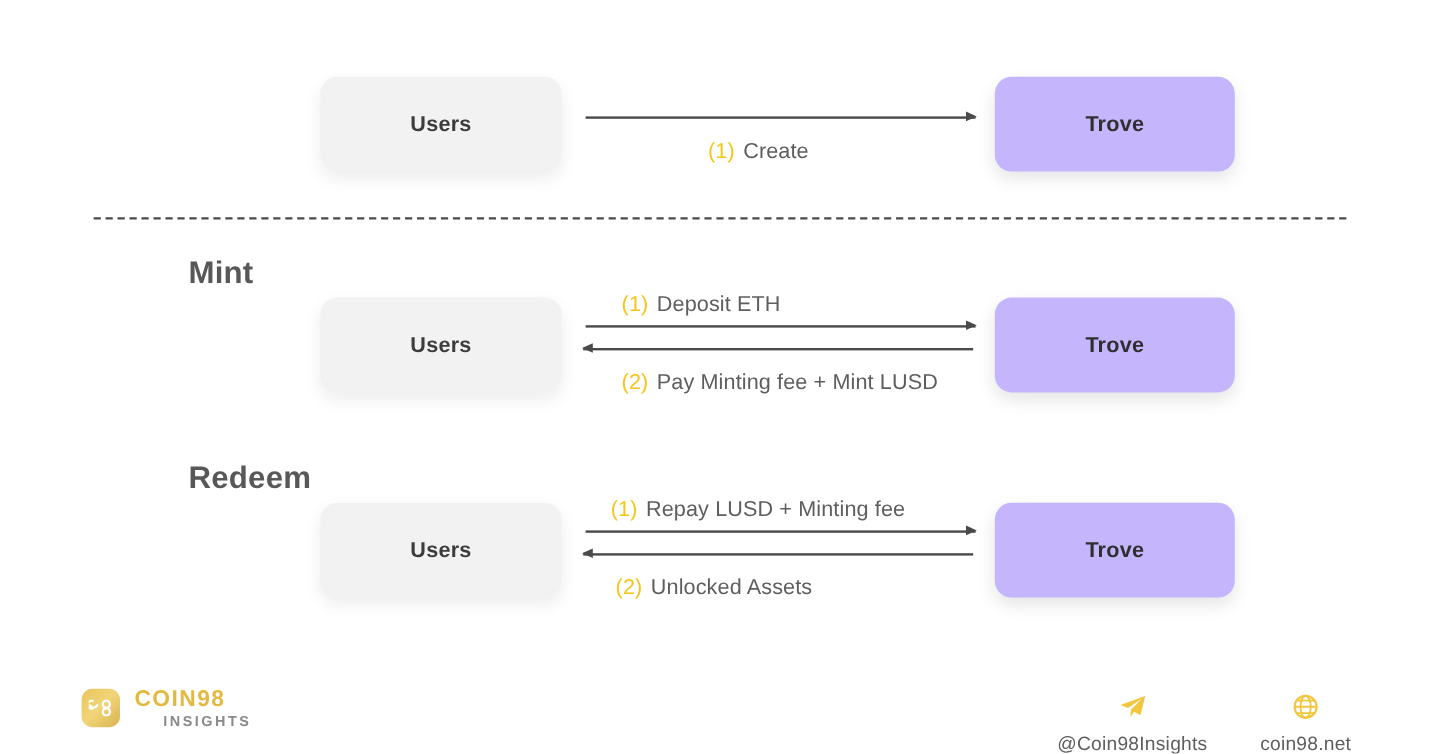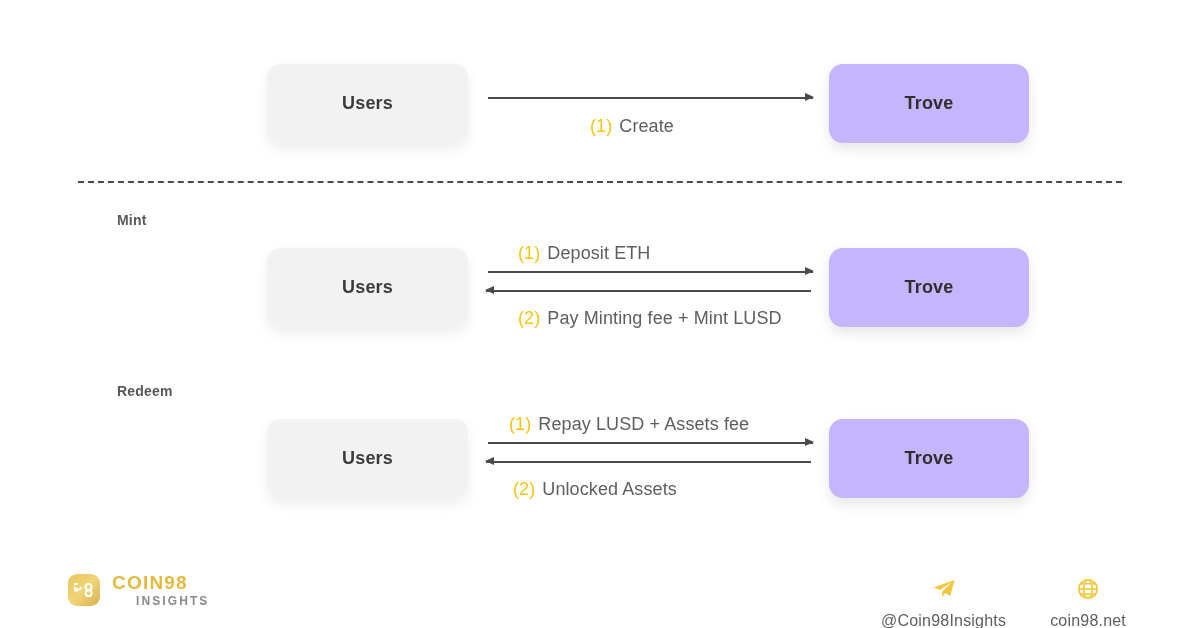--- a/index.html
+++ b/index.html
@@ -40,24 +40,25 @@
   }
   .node-trove {
     background: #c4b5fd;
     color: #2f2f2f;
     box-shadow: 0 6px 14px rgba(0,0,0,0.10);
   }
 
   
   .section-title {
     position: absolute;
-    font-size: 14px;
+    font-size: 26px;
     font-weight: bold;
     color: #585858;
     letter-spacing: 0.2px;
+    margin-left: 40px;
   }
 
   
   .divider {
     position: absolute;
     left: 78px;
     top: 181px;
     width: 1044px;
     height: 0;
     border-top: 2px dashed #4a4a4a;
@@ -228,21 +229,21 @@
   </div>
 
   <div>
     <div class="section-title" style="left:117px; top:383px;">Redeem</div>
 
     <div class="node node-users" style="left:267px; top:419px; width:201px; height:79px;">
       <span>Users</span>
     </div>
 
     <div class="flow-label" style="left:509px; top:414px;">
-      <span class="step">(1)</span><span>Repay LUSD + Assets fee</span>
+      <span class="step">(1)</span><span>Repay LUSD + Minting fee</span>
     </div>
 
     <div class="arrow right" style="left:488px; top:438px; width:325px;">
       <span class="shaft"></span>
       <span class="head"></span>
     </div>
 
     <div class="arrow left" style="left:486px; top:457px; width:325px;">
       <span class="shaft"></span>
       <span class="head"></span>

